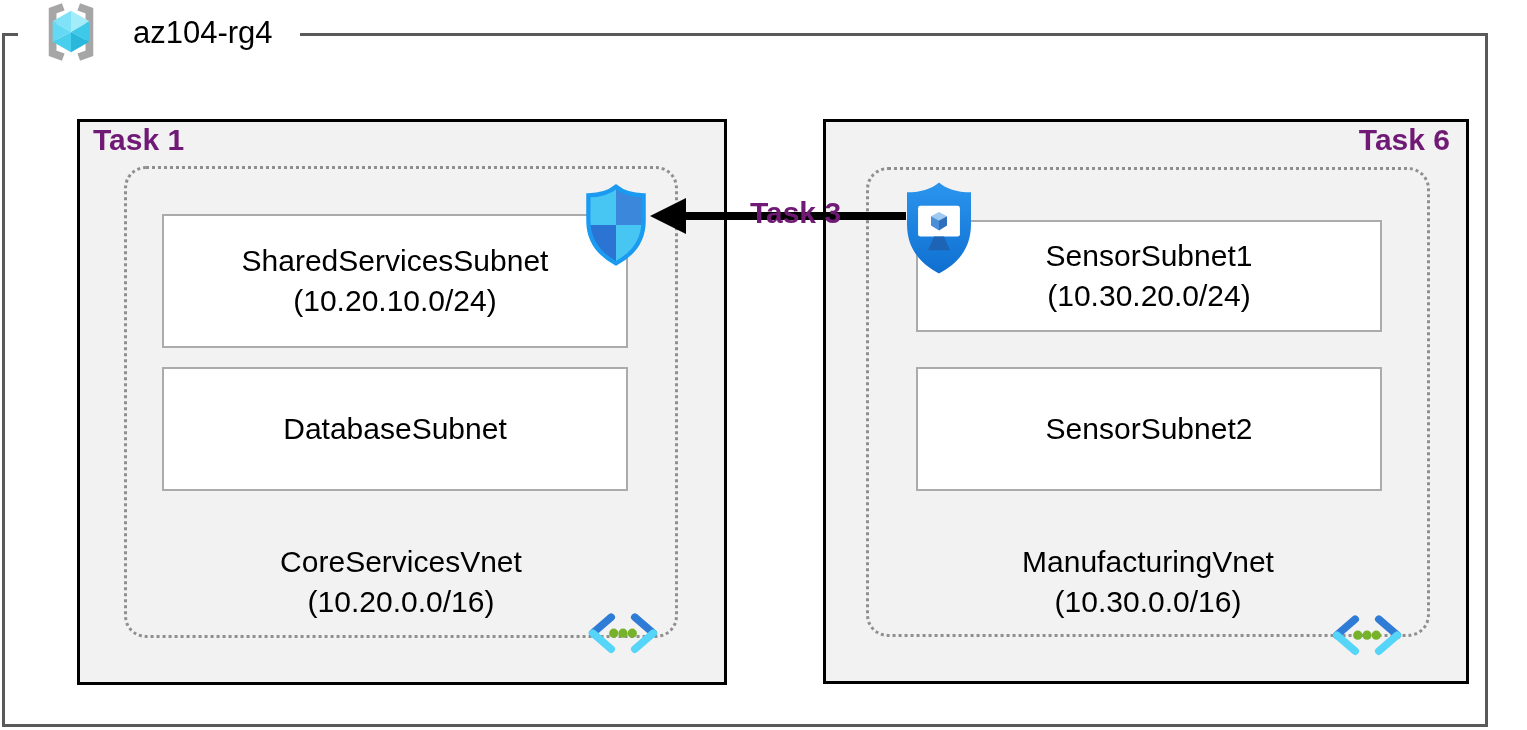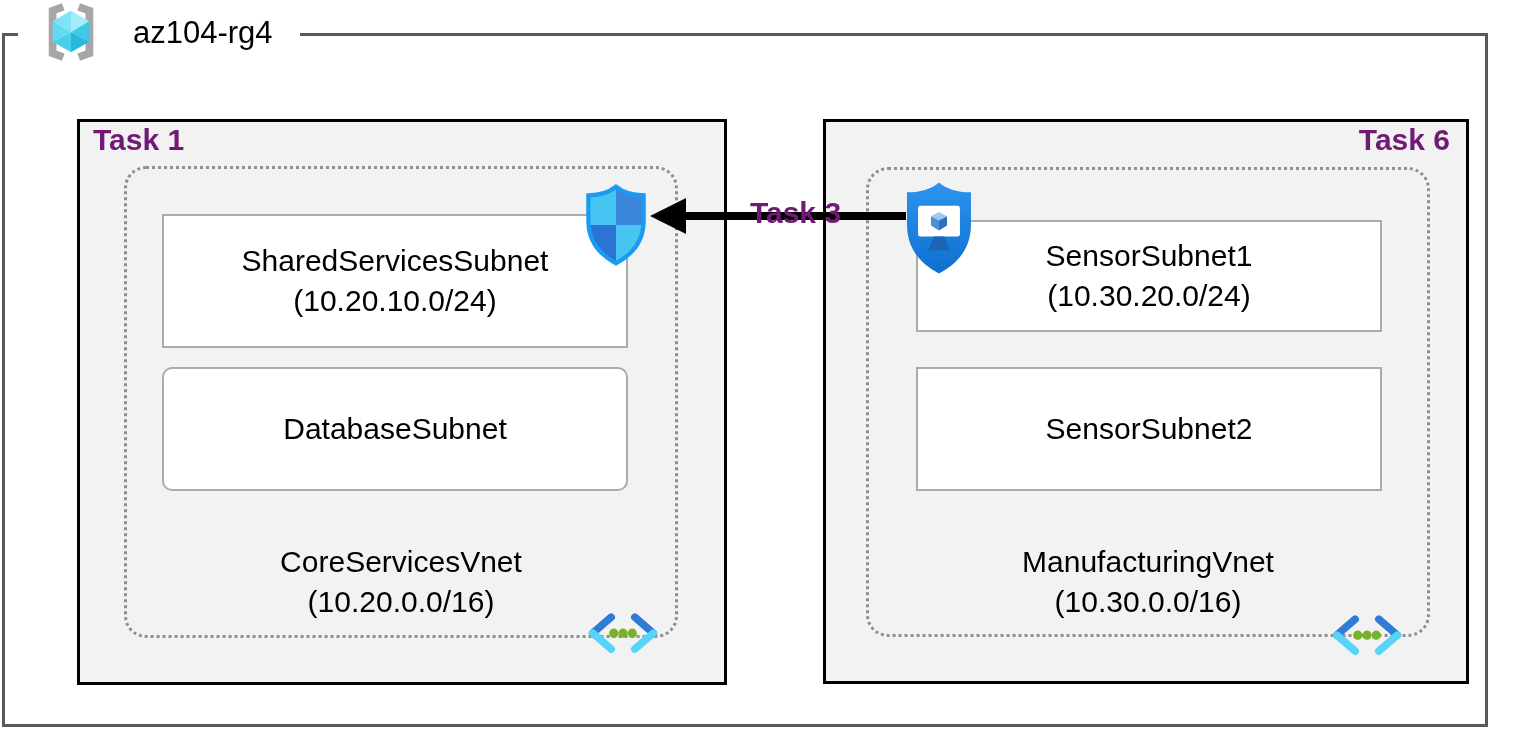--- a/index.html
+++ b/index.html
@@ -24,21 +24,21 @@
   .vnet-dashed{border:3px dotted #8f8f8f;border-radius:22px;z-index:2;}
   .vnet-dashed-left{left:124px;top:166px;width:554px;height:472px;}
   .vnet-dashed-right{left:866px;top:167px;width:564px;height:470px;}
 
   .subnet{
     background:#ffffff;border:2px solid #ababab;z-index:3;
     display:flex;flex-direction:column;align-items:center;justify-content:center;
     font-size:30px;line-height:40px;text-align:center;
   }
   .sn-l1{left:162px;top:214px;width:466px;height:134px;}
-  .sn-l2{left:162px;top:367px;width:466px;height:124px;border-radius:10px;}
+  .sn-l2{left:162px;top:367px;width:466px;height:124px;}
   .sn-r1{left:916px;top:220px;width:466px;height:112px;}
   .sn-r2{left:916px;top:367px;width:466px;height:124px;}
 
   .vnet-caption{z-index:3;text-align:center;font-size:30px;line-height:40px;}
   .vnet-caption-left{left:124px;top:542px;width:554px;}
   .vnet-caption-right{left:866px;top:542px;width:564px;}
 
   .icon{z-index:5;}
   .nsg-icon{left:582px;top:183px;width:68px;height:84px;}
   .bastion-icon{left:896px;top:180px;width:86px;height:96px;}

